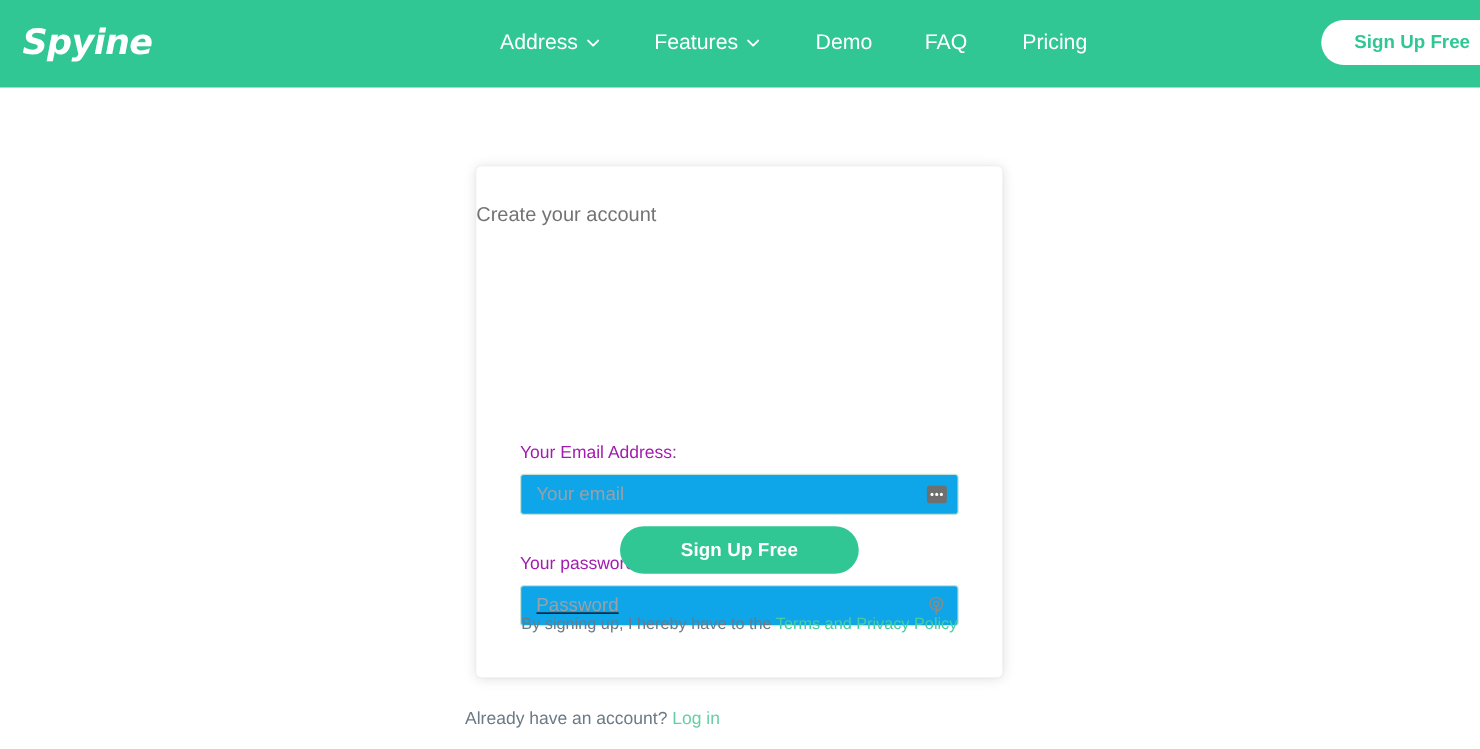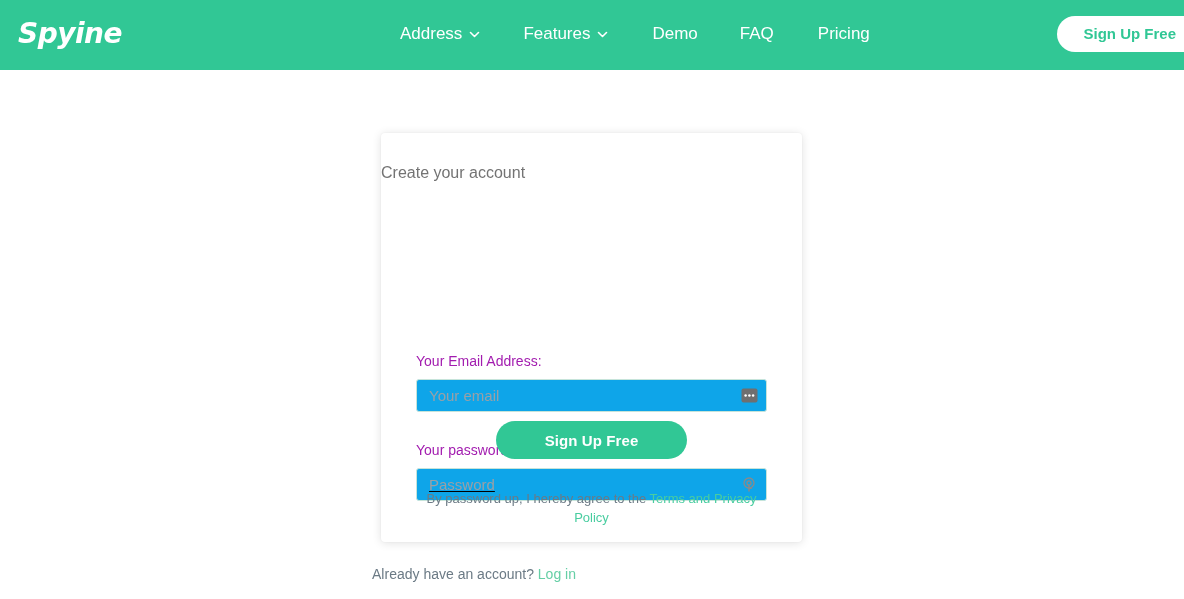--- a/index.html
+++ b/index.html
@@ -318,20 +318,20 @@
         <circle cx="9" cy="7" r="2" fill="none" stroke="#8a8a8a" stroke-width="1.3"></circle>
         <path d="M9 9.2 L9 15" stroke="#8a8a8a" stroke-width="1.5" stroke-linecap="round"></path>
         <path d="M9 12.4 L11.2 12.4" stroke="#8a8a8a" stroke-width="1.4" stroke-linecap="round"></path>
       </svg>
     </span>
   </div>
 
   <button class="submit-btn">Sign Up Free</button>
 
   <div class="terms">
-    <span>By password up, I hereby agree to the </span><a href="#">Terms and Privacy Policy</a>
+    <span>By signing up, I hereby have to the </span><a href="#">Terms and Privacy Policy</a>
   </div>
 
 </div>
 
 <div class="footer-line">
   <span>Already have an account? </span><a href="#">Log in</a>
 </div>
 
 </body></html>

